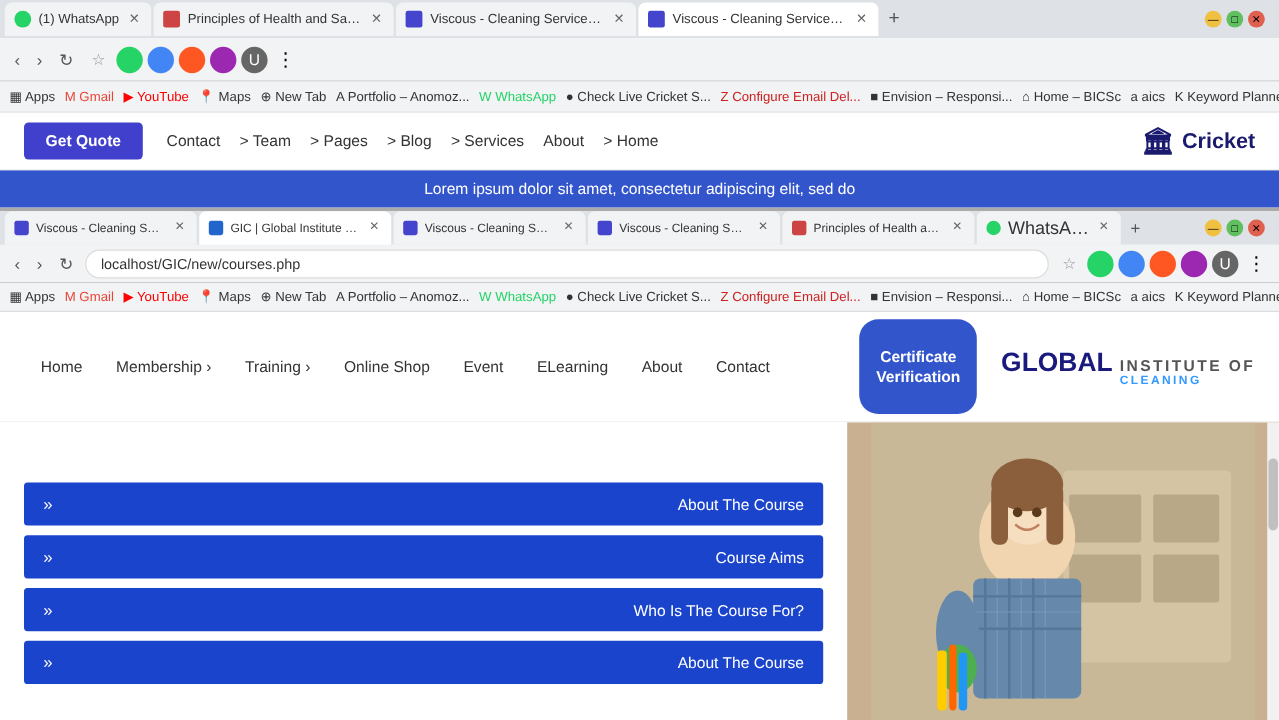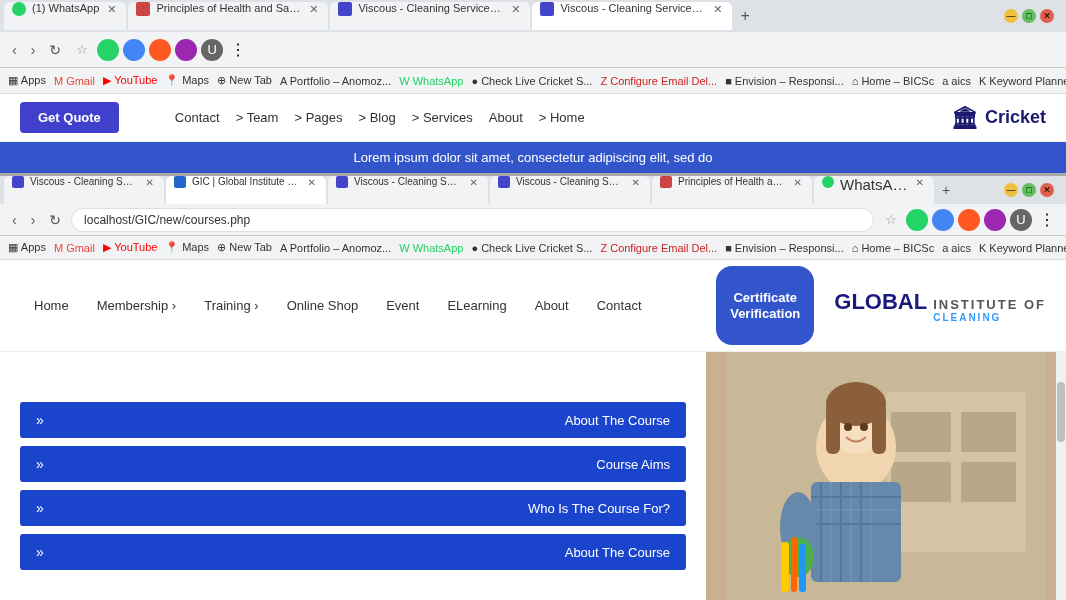--- a/index.html
+++ b/index.html
@@ -1,20 +1,20 @@
 <!DOCTYPE html>
 <html><head>
   <meta charset="utf-8">
   <style>
     * { margin: 0; padding: 0; box-sizing: border-box; }
     body { font-family: Arial, sans-serif; background: #fff; width: 1066px; height: 600px; overflow: hidden; font-size: 12px; }
 
     
     .tab-bar-1 { display: flex; align-items: center; height: 32px; background: #dee1e6; padding: 0 4px; gap: 2px; }
-    .tab { display: flex; height: 28px; padding: 0 8px; border-radius: 6px 6px 0 0; font-size: 11px; gap: 6px; max-width: 200px; cursor: pointer; background: #f1f3f4; color: #333; position: relative; }
+    .tab { display: flex; align-items: center; height: 28px; padding: 0 8px; border-radius: 6px 6px 0 0; font-size: 11px; gap: 6px; max-width: 200px; cursor: pointer; background: #f1f3f4; color: #333; position: relative; }
     .tab.active { background: #fff; z-index: 1; }
     .tab-favicon { width: 14px; height: 14px; border-radius: 2px; flex-shrink: 0; }
     .tab-label { overflow: hidden; white-space: nowrap; text-overflow: ellipsis; flex: 1; font-size: 11px; }
     .tab-close { cursor: pointer; font-size: 11px; color: #666; padding: 2px; border-radius: 50%; line-height: 1; flex-shrink: 0; }
     .tab-new { background: none; border: none; cursor: pointer; font-size: 16px; color: #555; padding: 2px 6px; }
     .window-controls { margin-left: auto; display: flex; gap: 4px; align-items: center; padding-right: 8px; }
     .wc-btn { width: 14px; height: 14px; border-radius: 50%; border: none; cursor: pointer; font-size: 9px; display: flex; align-items: center; justify-content: center; }
     .wc-min { background: #f0c040; }
     .wc-max { background: #60c060; }
     .wc-close { background: #e06050; }
@@ -27,21 +27,21 @@
     .toolbar-icon { width: 22px; height: 22px; border-radius: 50%; cursor: pointer; display: flex; align-items: center; justify-content: center; font-size: 13px; }
 
     
     .bookmarks-bar { display: flex; align-items: center; height: 26px; background: #f1f3f4; padding: 0 8px; gap: 8px; border-bottom: 1px solid #ddd; overflow: hidden; }
     .bookmark-item { display: flex; align-items: center; gap: 3px; font-size: 11px; color: #333; cursor: pointer; white-space: nowrap; }
 
     
     .website { background: #fff; }
 
     
-    .viscous-nav { display: flex; align-items: center; padding: 8px 20px; background: #fff; border-bottom: 1px solid #eee; gap: 36px; }
+    .viscous-nav { display: flex; align-items: center; padding: 8px 20px; background: #fff; border-bottom: 1px solid #eee; }
     .get-quote-btn { background: #4040cc; color: #fff; border: none; border-radius: 4px; padding: 8px 18px; font-size: 13px; font-weight: bold; cursor: pointer; margin-right: 20px; }
     .viscous-nav-links { display: flex; gap: 16px; align-items: center; font-size: 13px; color: #333; flex: 1; }
     .viscous-nav-links span { cursor: pointer; }
     .viscous-logo { margin-left: auto; display: flex; align-items: center; gap: 6px; font-size: 18px; font-weight: bold; color: #1a1a6e; }
 
     
     .blue-banner { background: #3355cc; color: #fff; text-align: center; padding: 8px; font-size: 13px; }
 
     
     .tab-bar-2 { display: flex; align-items: center; height: 28px; background: #dee1e6; padding: 0 4px; gap: 2px; }

